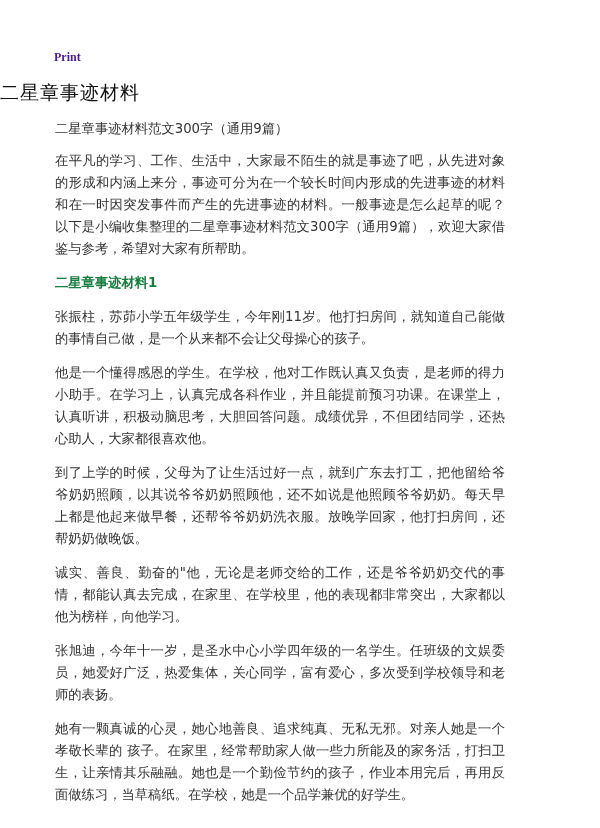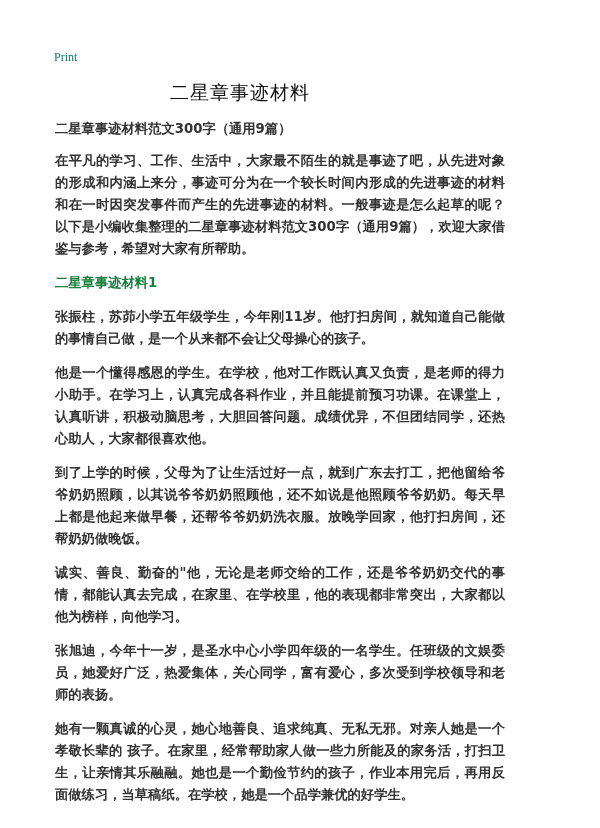--- a/index.html
+++ b/index.html
@@ -1,23 +1,23 @@
 <!DOCTYPE html>
 <html><head>
 <meta charset="utf-8">
 <style>
   html, body { margin: 0; padding: 0; background: #ffffff; }
   body { width: 600px; height: 828px; overflow: hidden; position: relative;
          font-family: "DejaVu Sans", "Liberation Sans", sans-serif; color: #222; }
   .print { position: absolute; left: 54px; top: 50px; font-family: "Liberation Serif", "DejaVu Serif", serif;
-           font-size: 12px; color: #0f766e; }
-  .title { position: absolute; left: 0; width: 480px; top: 80px; text-align: center;
+           font-size: 12px; color: #4c1d95; font-weight: bold; }
+  .title { position: absolute; left: 0; width: 480px; top: 80px; 
            font-size: 19px; color: #111; letter-spacing: 1px; }
   .content { position: absolute; left: 55px; top: 118px; width: 468px; font-size: 13.3px; line-height: 22px; color: #333; }
-  .content p { margin: 0 18px 12px 0; text-align: justify; font-weight: bold; }
+  .content p { margin: 0 18px 12px 0; text-align: justify; }
   .content .subtitle { margin-bottom: 10px; }
   .content h3 { font-size: 13.3px; font-weight: bold; margin: 2px 0 12px 0; color: #15803d; line-height: 22px; }
 </style>
 </head>
 <body>
 
 <div class="print">Print</div>
 
 <h1 class="title" style="margin:0;font-weight:normal;">二星章事迹材料</h1>
 

